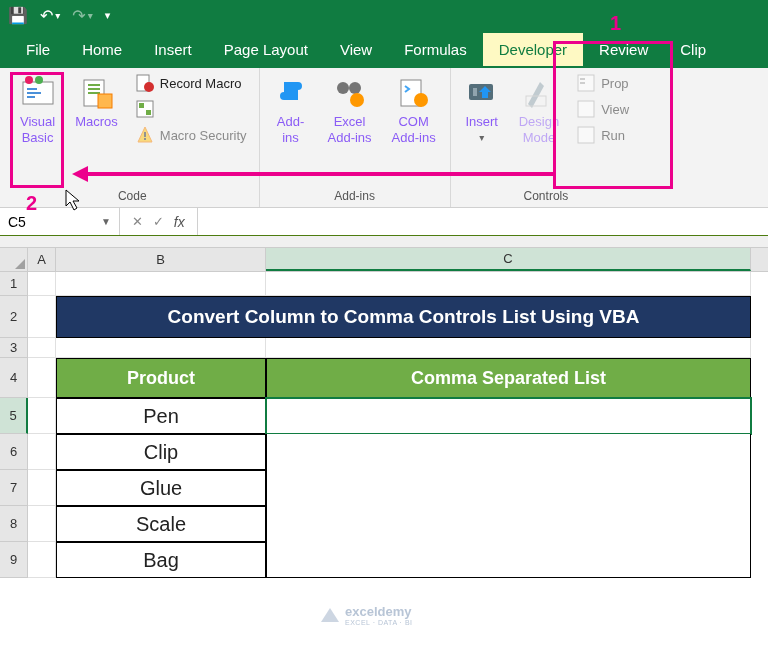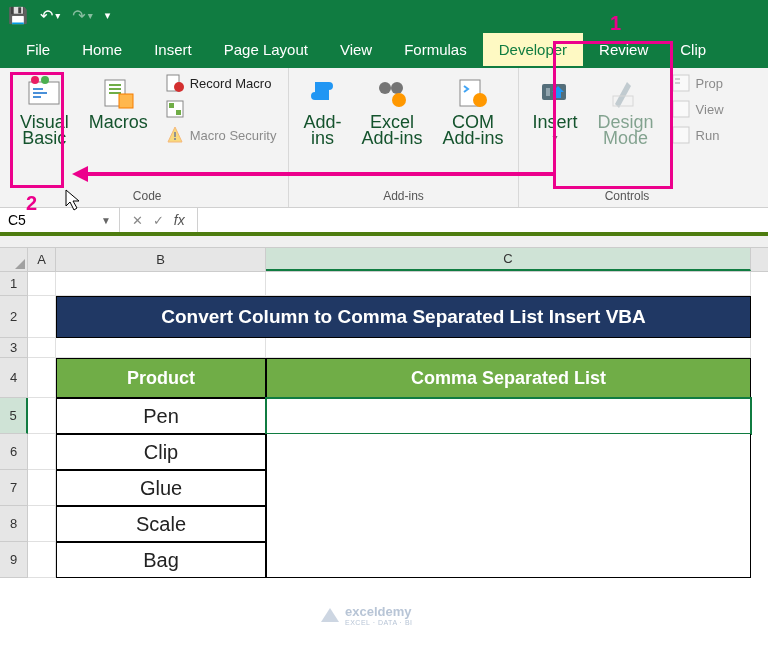--- a/index.html
+++ b/index.html
@@ -17,28 +17,28 @@
 .tab.active { background: #fef9c3; color: #107c41; font-weight: 400; }
 .highlight-box { border: 3px solid #ec008c; position: absolute; pointer-events: none; z-index: 10; }
 
 
 .ribbon { background: #f3f3f3; height: 140px; display: flex; border-bottom: 1px solid #d0d0d0; position: relative; }
 .ribbon-group { border-right: 1px solid #d8d8d8; display: flex; flex-direction: column; align-items: center; padding: 4px 8px 2px 8px; }
 .ribbon-group-content { display: flex; flex: 1; align-items: flex-start; gap: 8px; }
 .ribbon-group-label { font-size: 12px; color: #555; padding: 2px 0; }
 .big-btn { display: flex; flex-direction: column; align-items: center; justify-content: flex-start; padding: 4px 6px; cursor: pointer; text-align: center; }
 .big-btn svg, .big-btn .icon-box { margin-bottom: 4px; }
-.big-btn span { font-size: 18px; color: #14532d; line-height: 16px; }
+.big-btn span { font-size: 13px; color: #8b5cf6; line-height: 16px; }
 .small-btn-list { display: flex; flex-direction: column; gap: 4px; }
 .small-btn { display: flex; align-items: center; gap: 6px; font-size: 13px; color: #222; cursor: pointer; padding: 2px 4px; }
 .small-btn svg { flex-shrink: 0; }
 .disabled { opacity: 0.5; }
 
 
-.formula-row { height: 28px; border-bottom: 4px solid #4d7c0f; display: flex; align-items: center; background: #fff; }
+.formula-row { height: 28px; border-bottom: 1px solid #4d7c0f; display: flex; align-items: center; background: #fff; }
 .name-box { width: 120px; border-right: 1px solid #d0d0d0; padding: 0 8px; font-size: 14px; display: flex; align-items: center; justify-content: space-between; height: 100%; }
 .name-box .chev { color: #666; font-size: 10px; }
 .fx-controls { display: flex; align-items: center; gap: 10px; padding: 0 12px; color: #888; }
 .fx-btn { font-size: 13px; }
 .fx-label { font-style: italic; font-size: 14px; color: #555; }
 
 
 .grid-wrap { position: relative; }
 .col-headers { display: flex; height: 24px; background: #e6e6e6; border-bottom: 1px solid #ccc; }
 .corner { width: 28px; border-right: 1px solid #ccc; background: #e6e6e6; }
@@ -254,21 +254,21 @@
 
   <div class="row row1">
     <div class="row-h">1</div>
     <div class="cell col-A"></div>
     <div class="cell col-B"></div>
     <div class="cell col-C"></div>
   </div>
   <div class="row" style="height:42px;">
     <div class="row-h">2</div>
     <div class="cell col-A"></div>
-    <div class="title-cell" style="width:695px;">Convert Column to Comma Separated List Insert VBA</div>
+    <div class="title-cell" style="width:695px;">Convert Column to Comma Controls List Using VBA</div>
   </div>
   <div class="row" style="height:20px;">
     <div class="row-h">3</div>
     <div class="cell col-A"></div>
     <div class="cell col-B"></div>
     <div class="cell col-C"></div>
   </div>
   <div class="row" style="height:40px;">
     <div class="row-h">4</div>
     <div class="cell col-A"></div>

